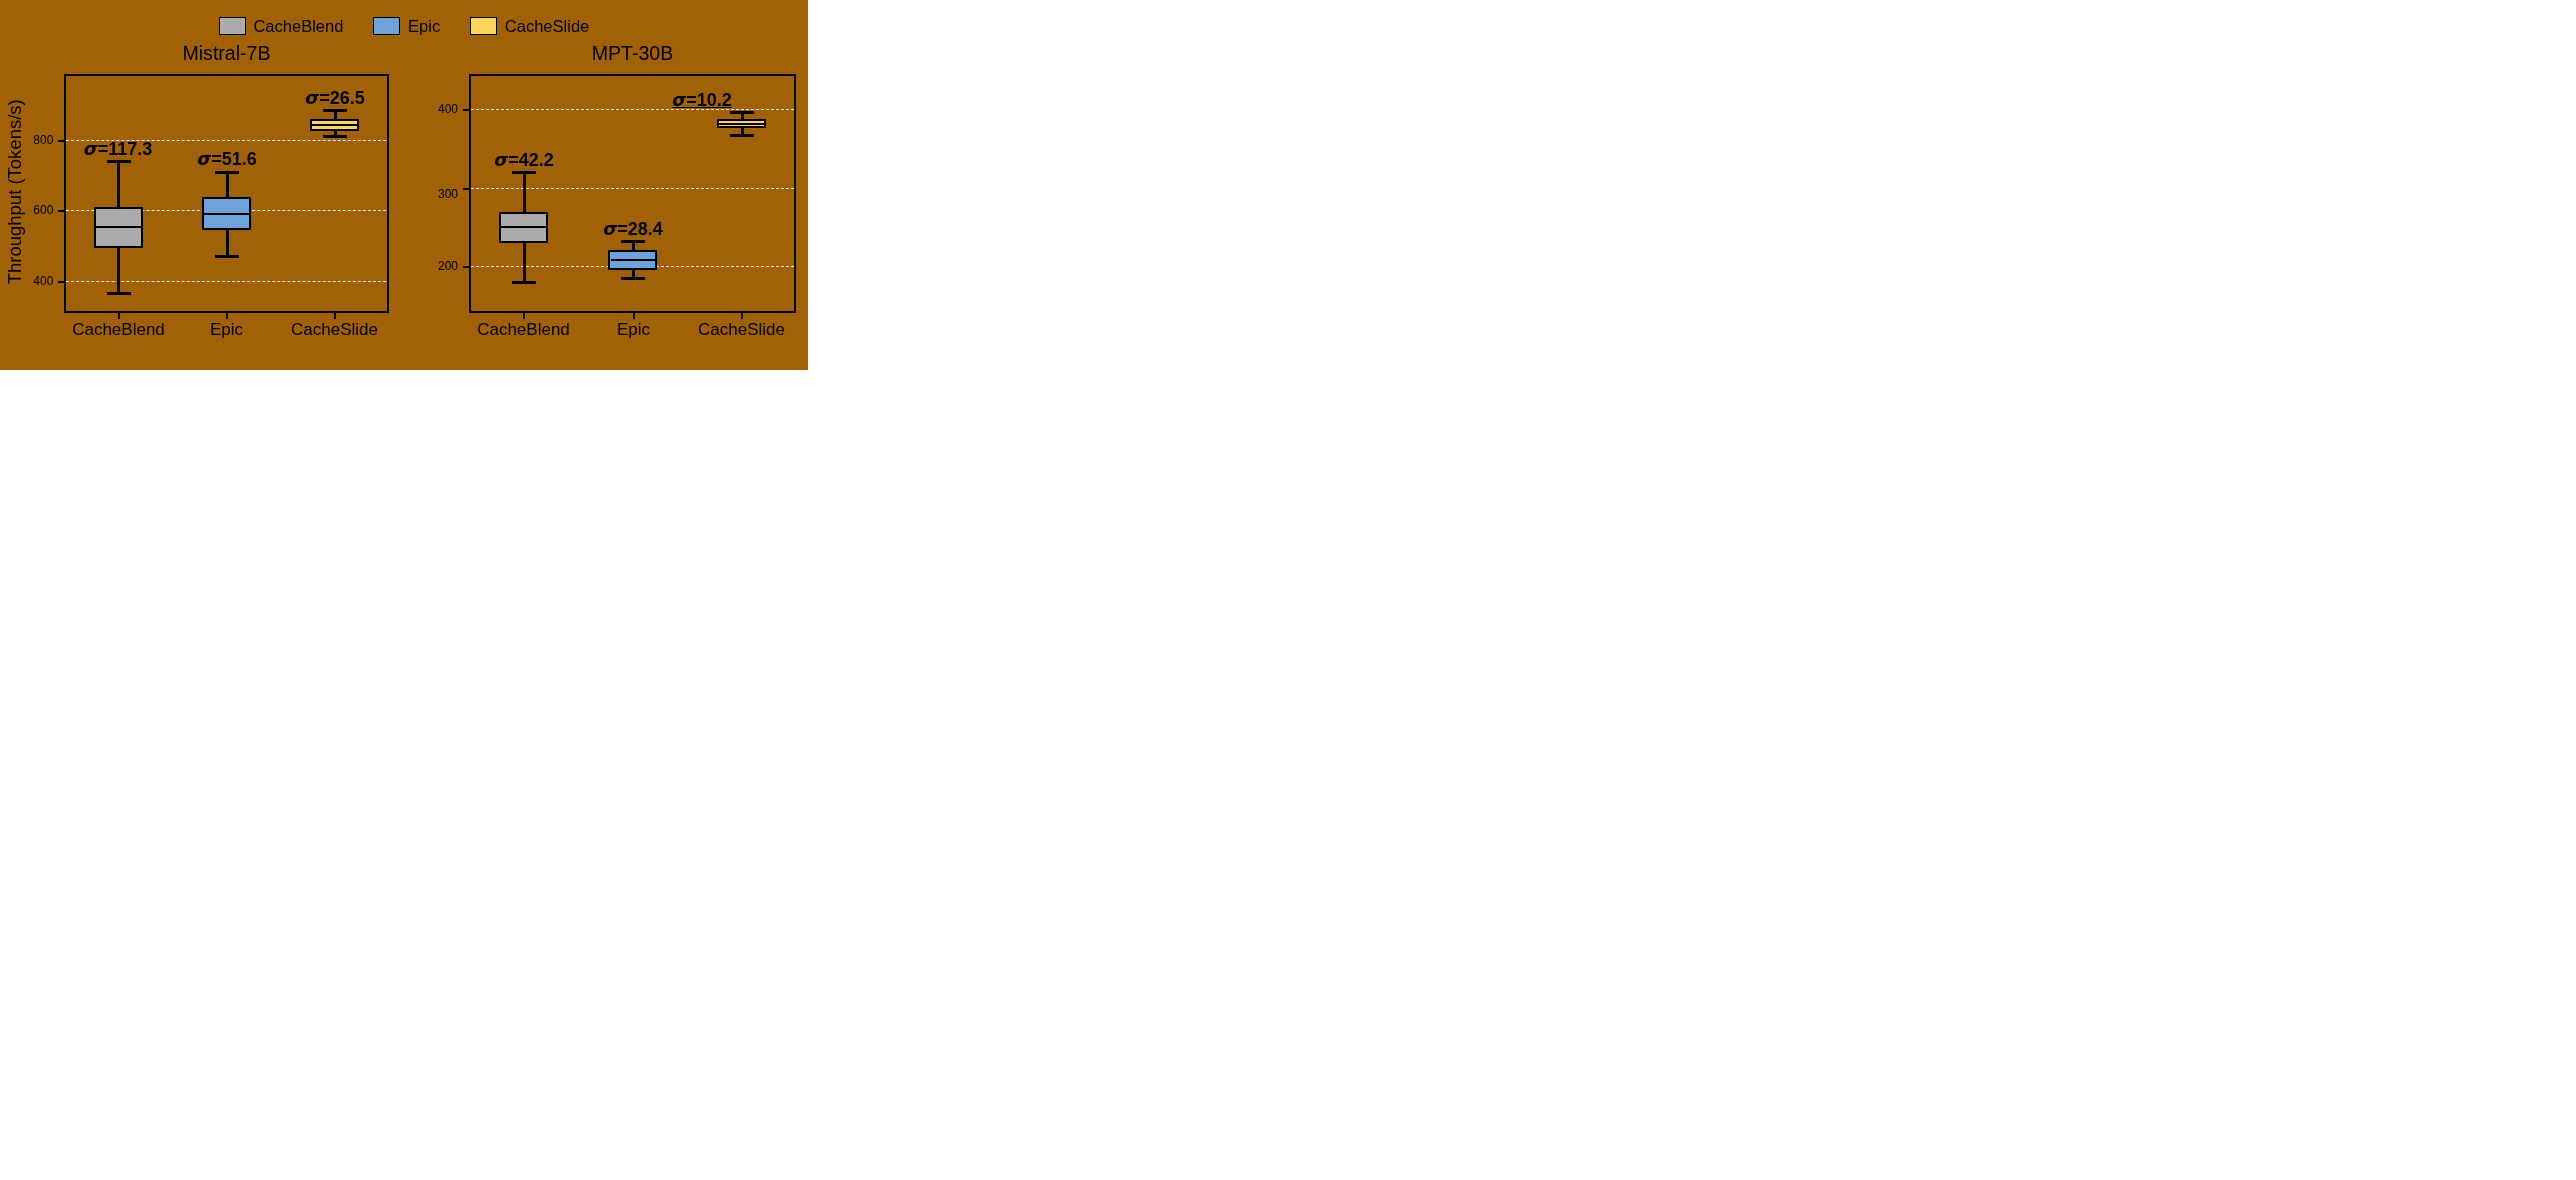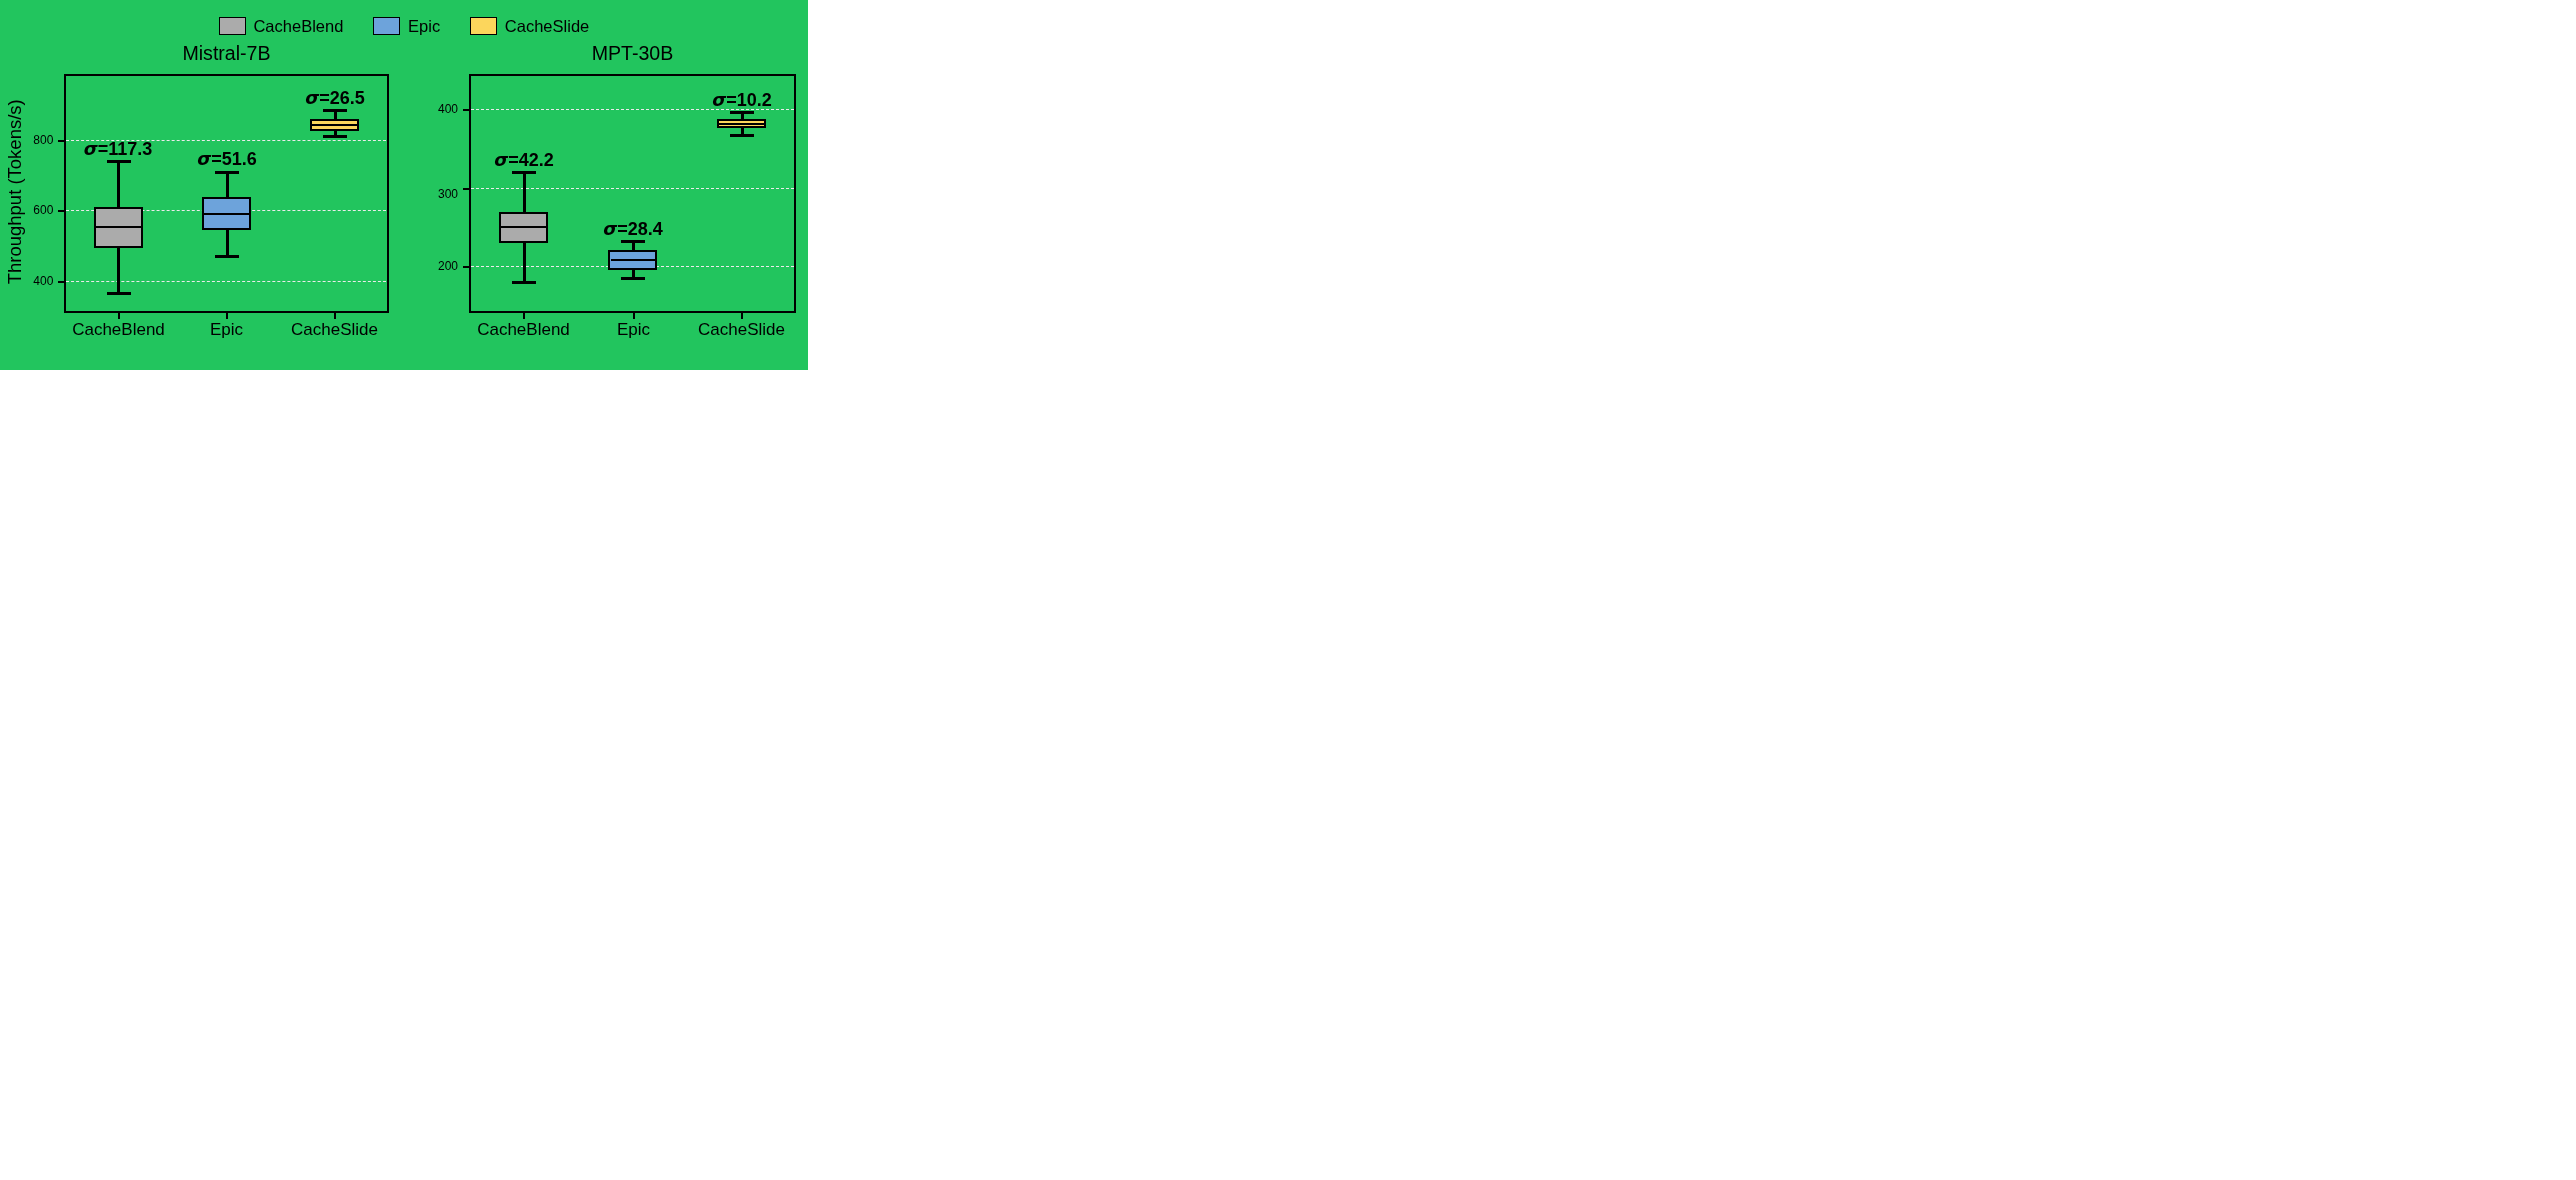--- a/index.html
+++ b/index.html
@@ -1,17 +1,17 @@
 <!DOCTYPE html>
 <html style="font-size:8.2px"><head>
 <meta charset="utf-8">
 <style>
   html,body{margin:0;padding:0;background:#ffffff;}
   .figure{
-    position:relative;width:808px;height:370px;background:#22c55e;
+    position:relative;width:808px;height:370px;background:#a16207;
     font-family:"Liberation Sans",sans-serif;color:#000;overflow:hidden;
   }
   
   .legend{position:absolute;top:17px;left:0;width:100%;display:flex;
           justify-content:center;align-items:center;gap:30px;z-index:7;}
   .legend-item{display:flex;align-items:center;gap:7.7px;}
   .swatch{width:25px;height:15.5px;border:1.5px solid #000;}
   .legend-label{font-size:16.5px;line-height:1;}
   
   .panel-title{position:absolute;top:42px;font-size:19.6px;text-align:center;z-index:7;}
@@ -126,15 +126,15 @@
     <div class="boxrect" style="left: 608px; top: 250px; width: 49px; height: 19.6px; background: rgb(109, 163, 219);"></div>
     <div class="median" style="left: 611px; top: 259px; width: 45px; height: 2.1px;"></div>
     <div class="sigma" style="left: 633px; top: 218px;"><span class="sym">σ</span><span class="val">=28.4</span></div>
     <div class="tickmark" style="left: 741px; top: 313px; width: 1.5px; height: 6.2px;"></div>
     <div class="ticklabel x-label-text" style="left: 685px; top: 321px; width: 113px;">CacheSlide</div>
     <div class="whisker" style="left: 741px; top: 113px; width: 2.6px; height: 23px;"></div>
     <div class="cap" style="left: 730px; top: 111px; width: 24px; height: 3.1px;"></div>
     <div class="cap" style="left: 730px; top: 134px; width: 24px; height: 3.1px;"></div>
     <div class="boxrect" style="left: 717px; top: 119px; width: 49px; height: 9.3px; background: rgb(252, 214, 92);"></div>
     <div class="median" style="left: 719px; top: 123px; width: 45px; height: 2.1px;"></div>
-    <div class="sigma" style="left: 742px; top: 89px;"><span class="sym">σ</span><span class="val">=10.2</span></div>
+    <div class="sigma" style="left: 702px; top: 89px; text-decoration: underline;"><span class="sym">σ</span><span class="val">=10.2</span></div>
   </div>
 
 
 </body></html>

